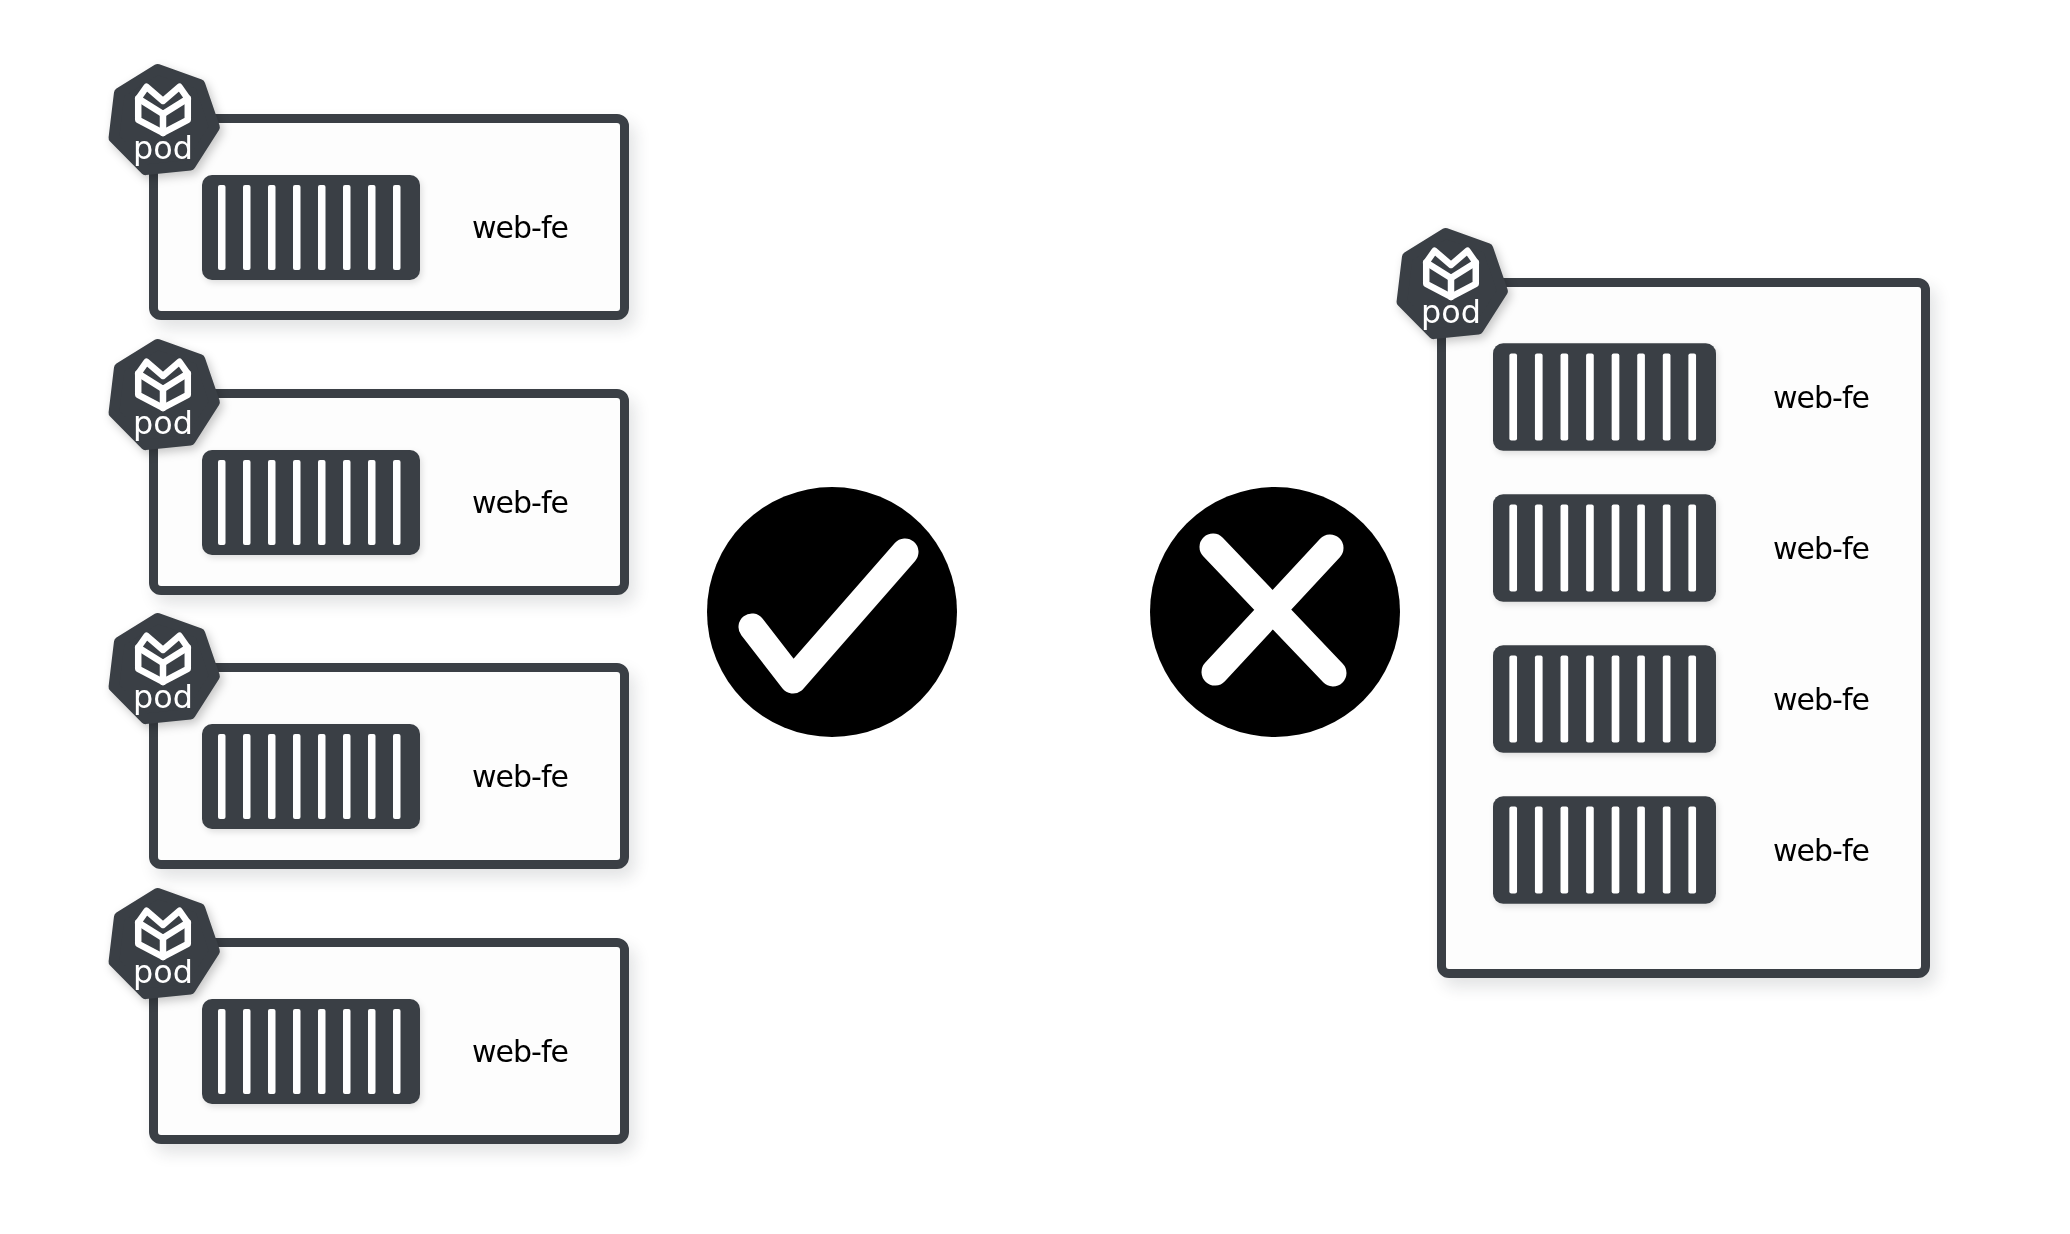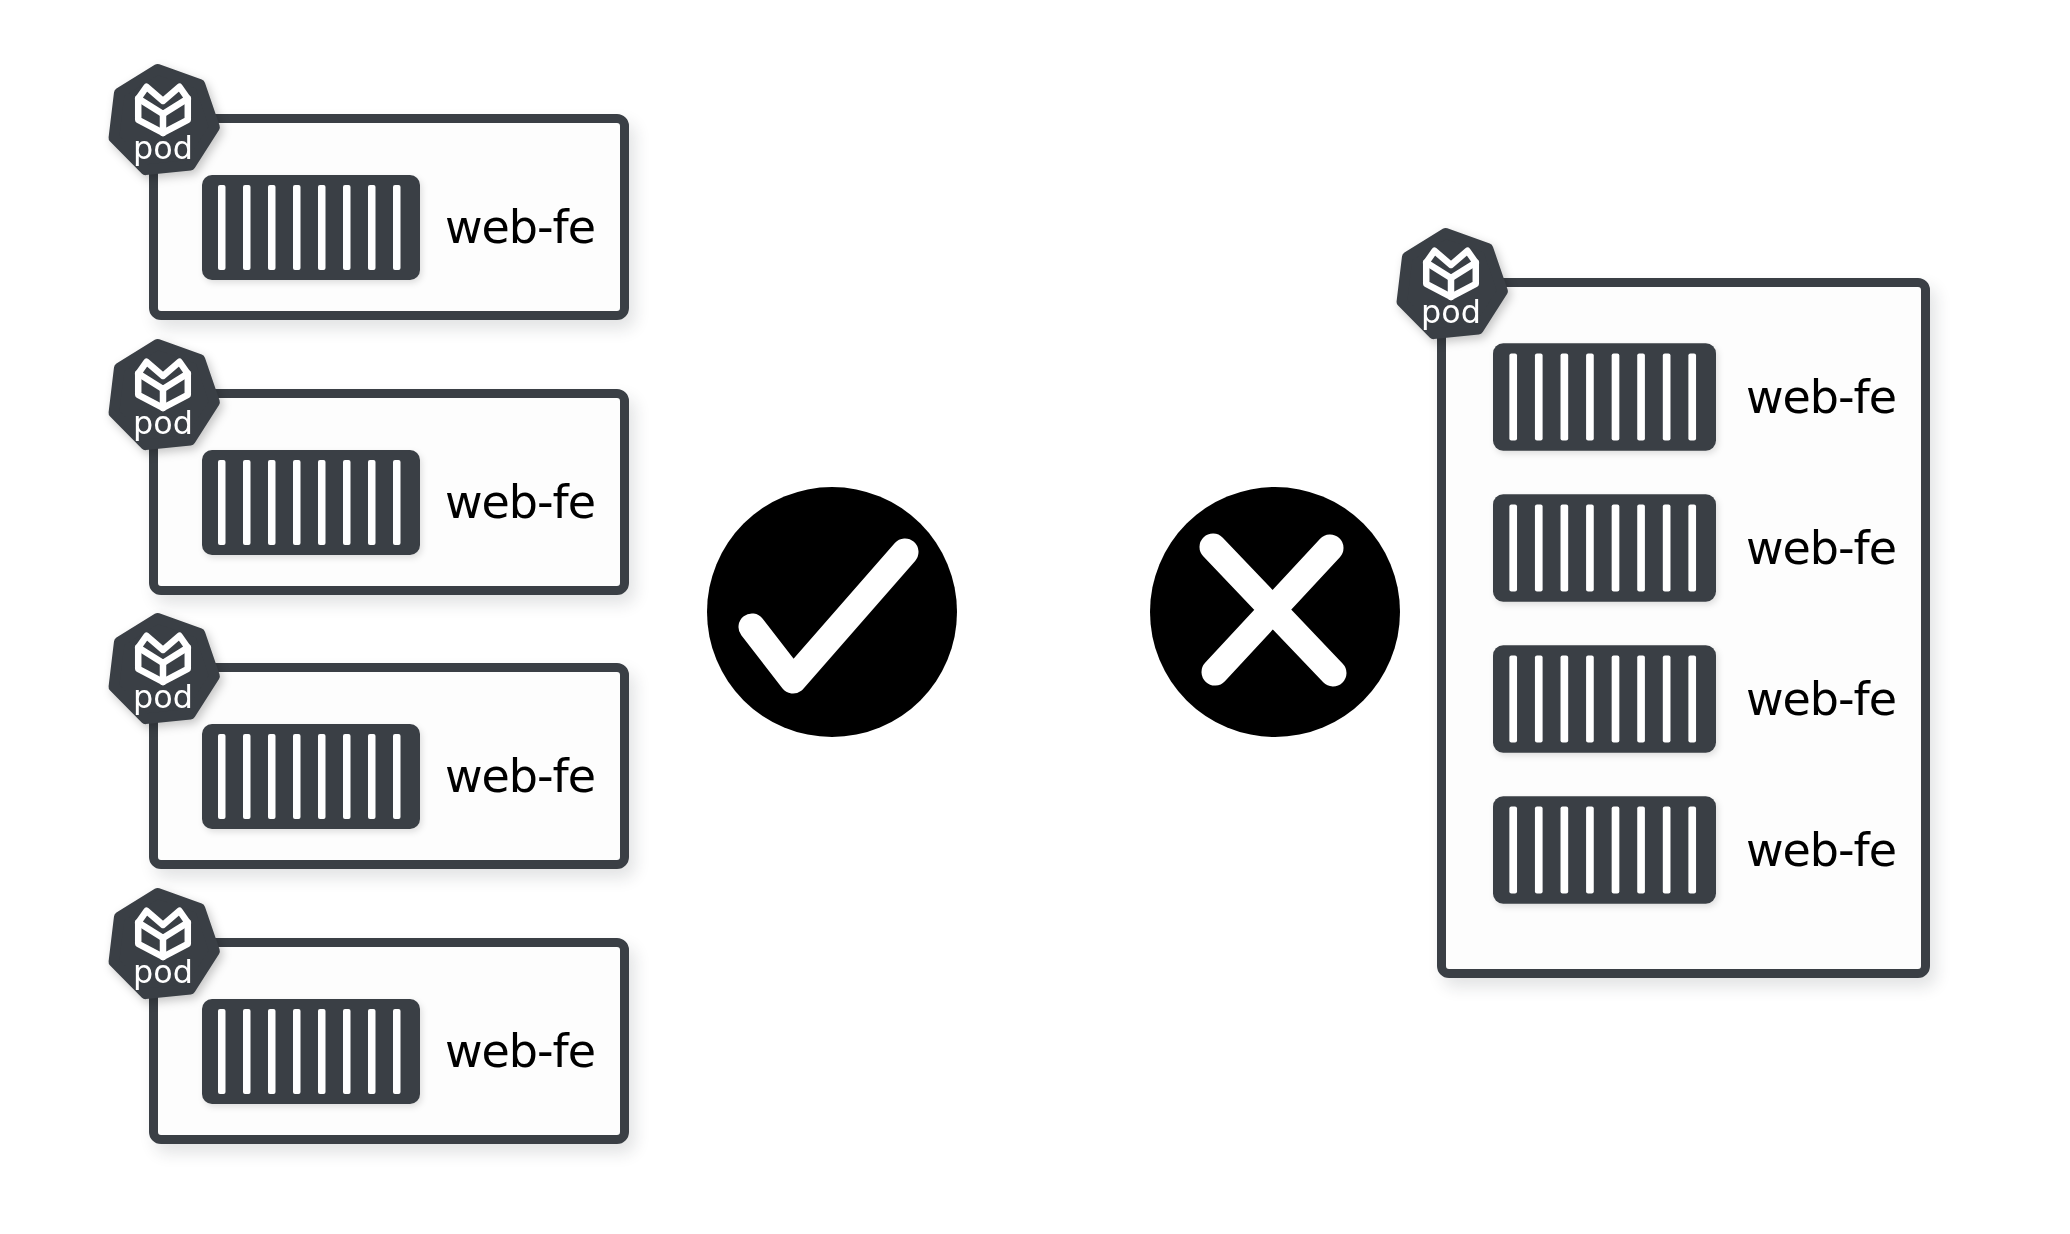--- a/index.html
+++ b/index.html
@@ -17,21 +17,21 @@
     border:9px solid #3a3f45;
     border-radius:12px;
     box-shadow:6px 9px 16px rgba(30,35,45,0.13);
   }
   .pod-box.left{left:149px;width:480px;height:206px;}
   .pod-box.right{left:1437px;top:278px;width:493px;height:700px;}
   .container-icon{position:absolute;filter:drop-shadow(2px 3px 3px rgba(0,0,0,0.12));}
   .container-label{
     position:absolute;
     transform:translate(-50%,-50%);
-    font-size:46px;
+    font-size:30px;
     color:#000000;
     white-space:nowrap;
     letter-spacing:-1px;
   }
   .pod-badge{
     position:absolute;
     left:-54px;top:-61px;
     width:118px;height:118px;
     overflow:visible;
     filter:drop-shadow(3px 4px 5px rgba(0,0,0,0.22));

